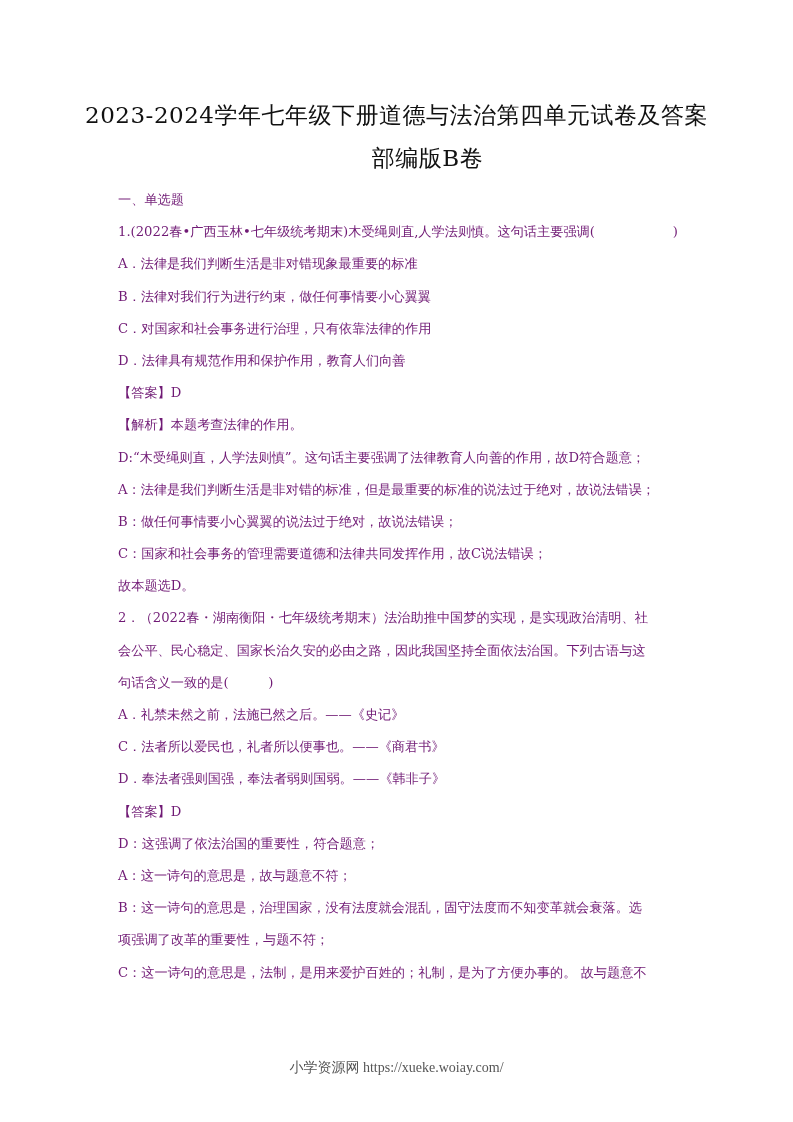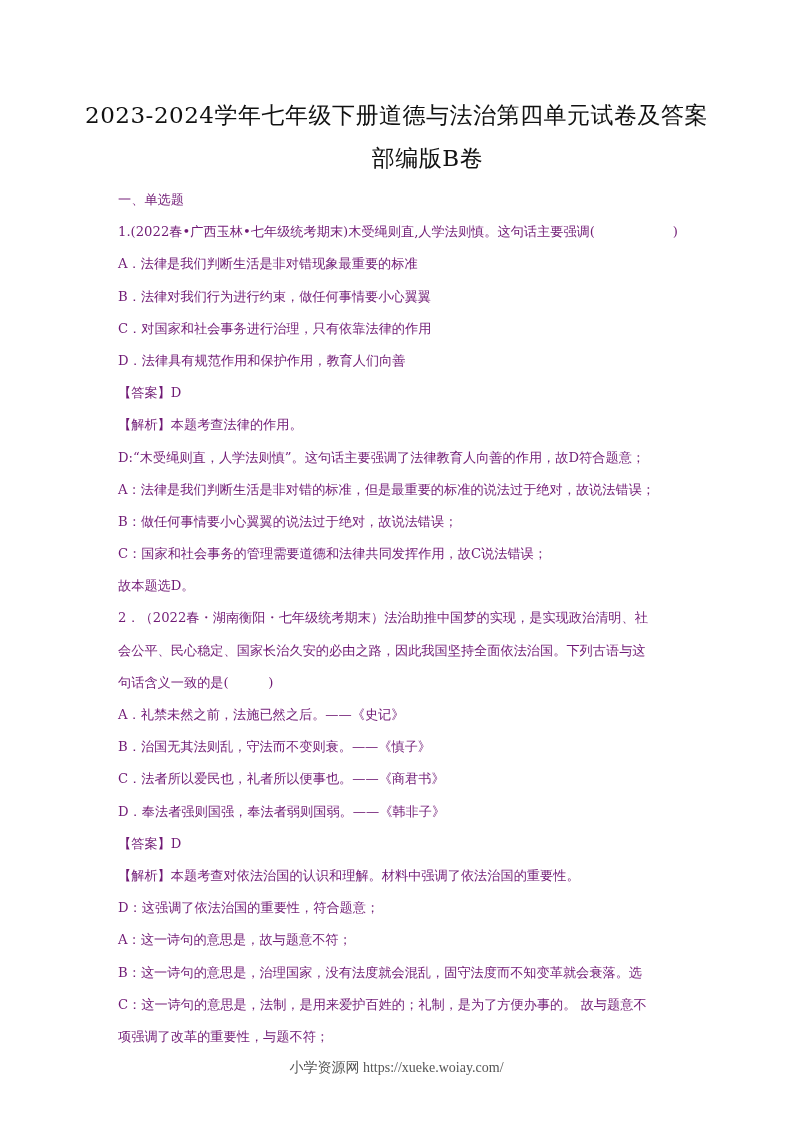--- a/index.html
+++ b/index.html
@@ -90,27 +90,25 @@
       <div class="line">B：做任何事情要小心翼翼的说法过于绝对，故说法错误；</div>
       <div class="line">C：国家和社会事务的管理需要道德和法律共同发挥作用，故C说法错误；</div>
       <div class="line">故本题选D。</div>
     </div>
 
     <div>
       <div class="line">2．（2022春・湖南衡阳・七年级统考期末）法治助推中国梦的实现，是实现政治清明、社</div>
       <div class="line">会公平、民心稳定、国家长治久安的必由之路，因此我国坚持全面依法治国。下列古语与这</div>
       <div class="line">句话含义一致的是(　　　)</div>
       <div class="line">A．礼禁未然之前，法施已然之后。——《史记》</div>
-      <div class="line">B．治国无其法则乱，守法而不变则衰。——《慎子》</div>
       <div class="line">C．法者所以爱民也，礼者所以便事也。——《商君书》</div>
       <div class="line">D．奉法者强则国强，奉法者弱则国弱。——《韩非子》</div>
       <div class="line">【答案】D</div>
-      <div class="line">【解析】本题考查对依法治国的认识和理解。材料中强调了依法治国的重要性。</div>
       <div class="line">D：这强调了依法治国的重要性，符合题意；</div>
       <div class="line">A：这一诗句的意思是，故与题意不符；</div>
       <div class="line">B：这一诗句的意思是，治理国家，没有法度就会混乱，固守法度而不知变革就会衰落。选</div>
+      <div class="line">项强调了改革的重要性，与题不符；</div>
       <div class="line">C：这一诗句的意思是，法制，是用来爱护百姓的；礼制，是为了方便办事的。 故与题意不</div>
-      <div class="line">项强调了改革的重要性，与题不符；</div>
     </div>
   </div>
 
   <div class="footer">小学资源网 https://xueke.woiay.com/</div>
 </div>
 
 </body></html>

